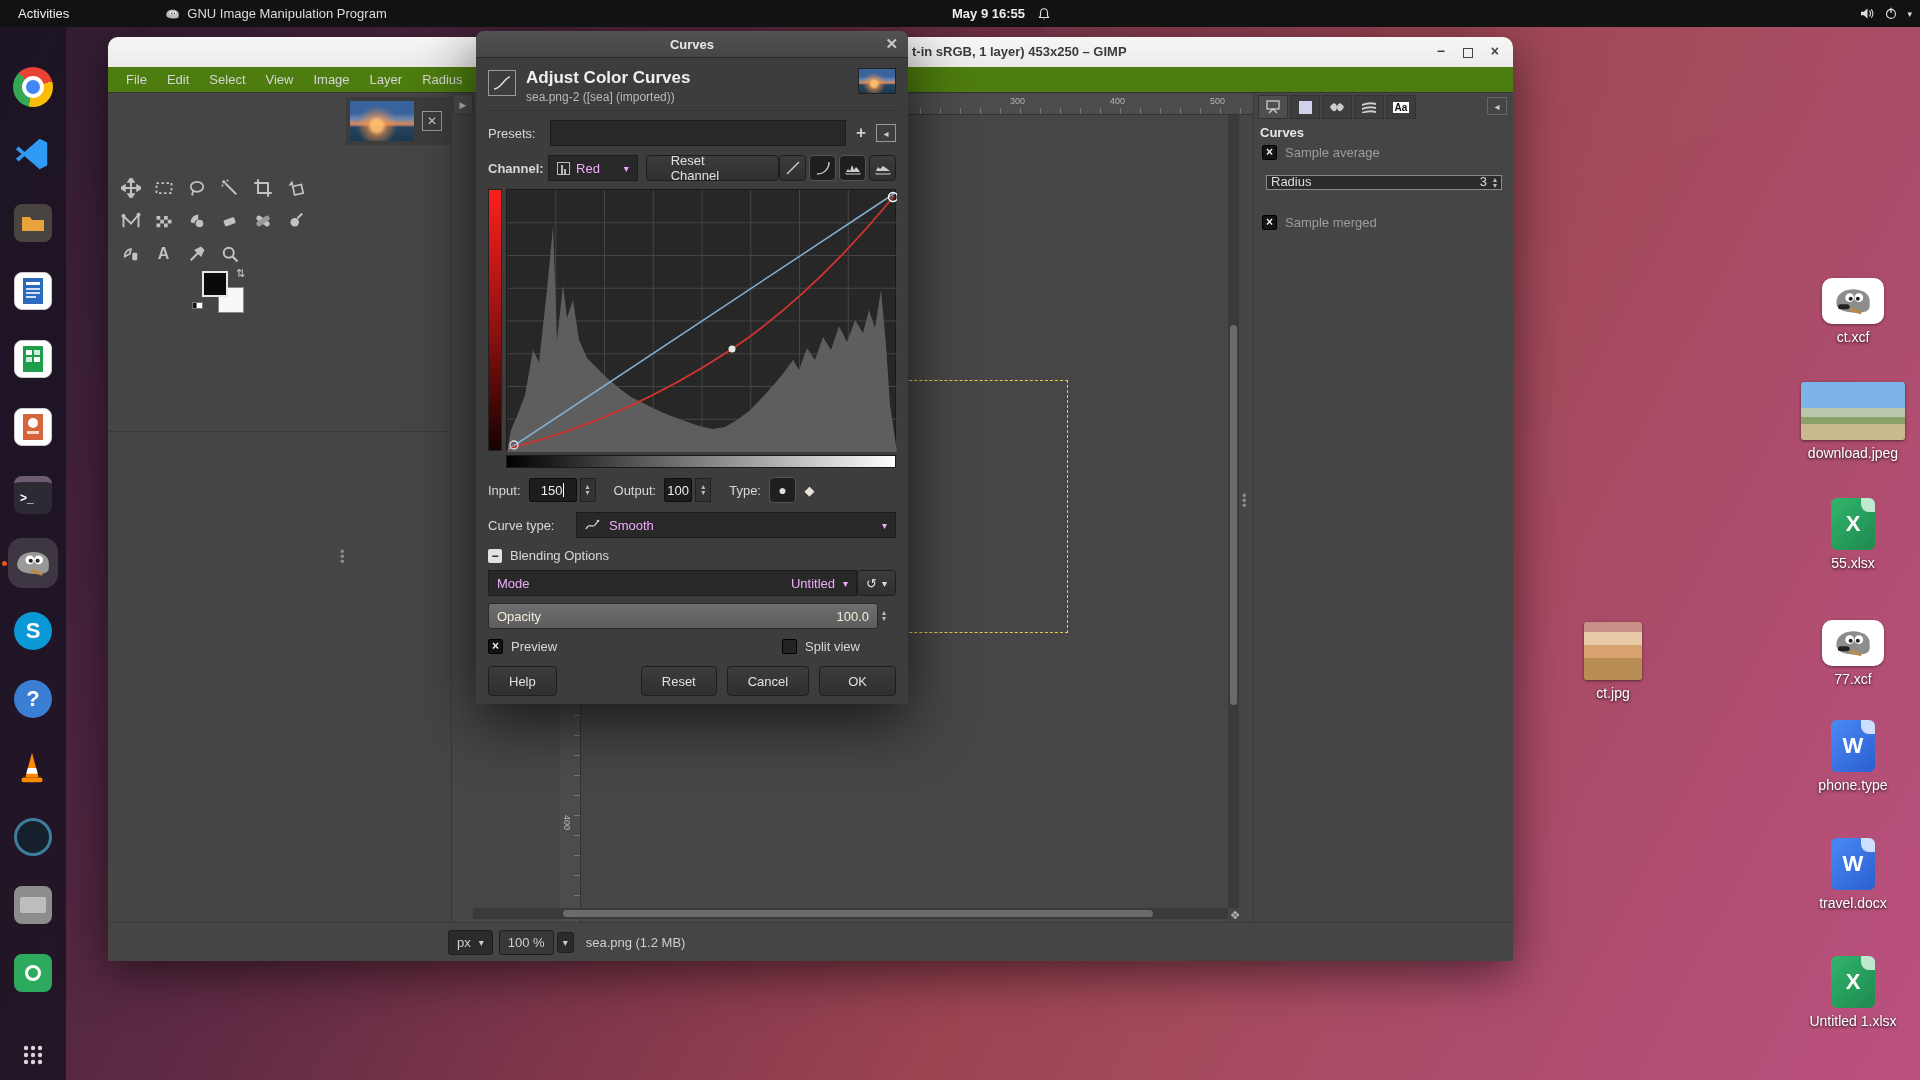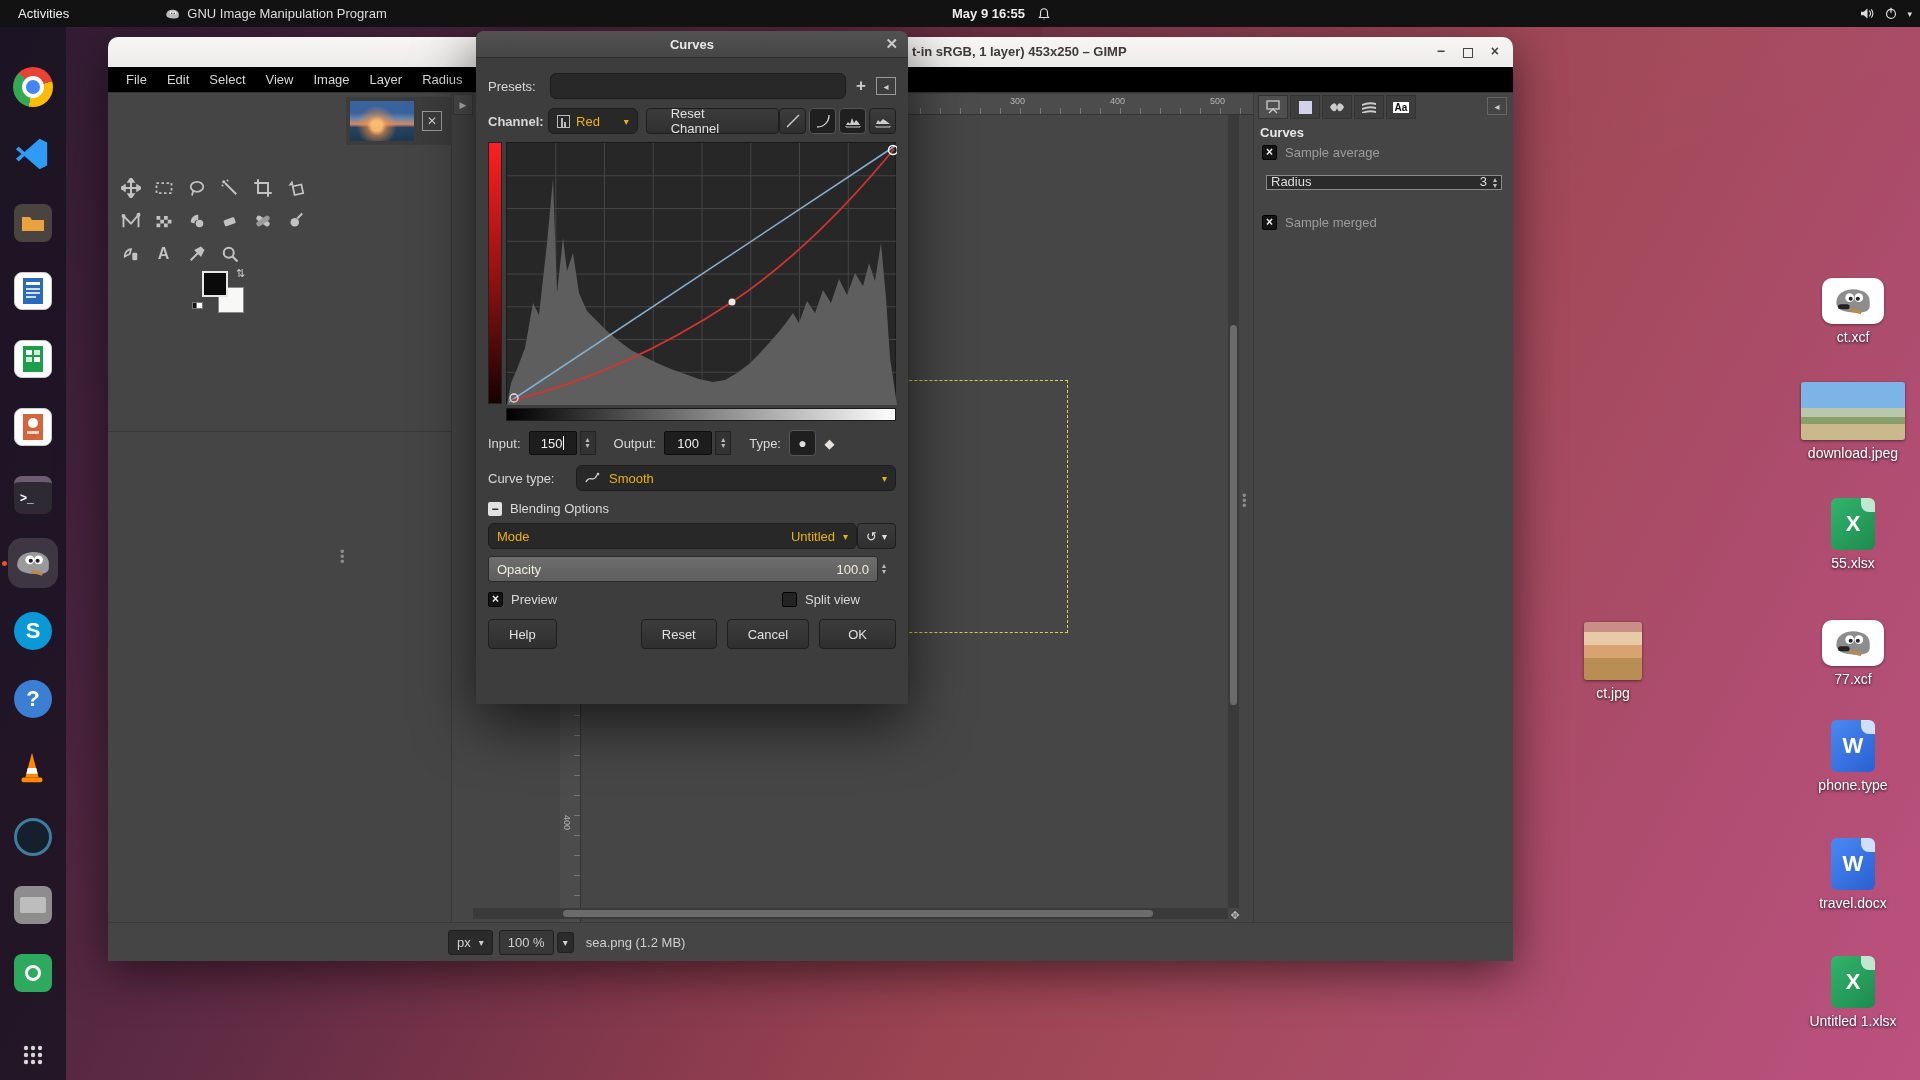--- a/index.html
+++ b/index.html
@@ -57,21 +57,21 @@
     background:linear-gradient(#c98f86 0 18%,#e8c9a8 18% 40%,#d9a371 40% 62%,#b98e55 62% 100%); }
 
   
   .gimp { position:absolute; left:108px; top:37px; width:1405px; height:924px; z-index:10;
     border-radius:10px 10px 0 0; box-shadow:0 12px 48px rgba(0,0,0,0.55); background:#454545; }
   .g-titlebar { position:absolute; left:0; top:0; width:100%; height:30px; background:linear-gradient(#f7f6f5,#edebe9);
     border-radius:10px 10px 0 0; color:#3b3b3b; font-weight:bold; font-size:13px; }
   .g-title { position:absolute; left:804px; top:7px; }
   .g-winbtns { position:absolute; right:14px; top:6px; display:flex; gap:18px; color:#444; font-size:14px; align-items:center; }
   .g-maxbox { display:inline-block; width:10px; height:10px; border:1px solid #444; margin-top:3px; }
-  .g-menubar { position:absolute; left:0; top:30px; width:100%; height:26px; background:#000000;
+  .g-menubar { position:absolute; left:0; top:30px; width:100%; height:26px; background:#4d7c0f;
     display:flex; align-items:center; color:#d6d6d6; font-size:13px; border-bottom:1px solid #363636; }
   .g-menubar span { padding:4px 10px; }
   .g-menubar { padding-left:8px; }
 
   .left-panel { position:absolute; left:0; top:56px; width:344px; height:829px; background:#454545; border-right:1px solid #393939; }
   .lp-thumb { position:absolute; left:238px; top:4px; width:106px; height:48px; background:#3c3c3c; display:flex; align-items:center; gap:8px; padding:4px; }
   .sea-thumb { background:
       radial-gradient(circle at 42% 62%, rgba(255,190,110,0.95) 0 12%, rgba(255,150,70,0.55) 22%, rgba(255,120,60,0) 45%),
       linear-gradient(#39639c 0 30%,#6e86ae 45%,#d88a55 58%,#7e6478 62%,#27445f 66%,#1c3850 100%); }
   .lp-close { width:20px; height:20px; border:1px solid #999; color:#ccc; font-size:12px; display:flex; align-items:center; justify-content:center; }
@@ -131,21 +131,21 @@
   .dlg-titlebar { height:27px; background:linear-gradient(#525252,#464646); border-radius:8px 8px 0 0;
     display:flex; align-items:center; justify-content:center; font-weight:bold; color:#e8e8e8; position:relative; border-bottom:1px solid #2c2c2c; }
   .dlg-close { position:absolute; right:10px; top:4px; color:#c9c9c9; font-size:15px; }
   .dlg-body { padding:6px 12px 0 12px; }
   .hdr { display:flex; gap:10px; padding:4px 0 6px 0; border-bottom:1px solid #343434; position:relative; }
   .hdr-icon { width:28px; height:26px; border:1px solid #9a9a9a; display:flex; align-items:center; justify-content:center; margin-top:2px; }
   .hdr-title { font-size:17px; font-weight:bold; color:#efefef; }
   .hdr-sub { font-size:12px; color:#b9b9b9; margin-top:2px; }
   .hdr-thumb { position:absolute; right:0; top:4px; width:38px; height:26px; border:1px solid #222; }
   .row { display:flex; align-items:center; }
-  .combo { background:#282828; border:1px solid #1d1d1d; border-radius:6px; height:26px; display:flex; align-items:center; padding:0 8px; color:#eab308; }
+  .combo { background:#282828; border:1px solid #1d1d1d; border-radius:0; height:26px; display:flex; align-items:center; padding:0 8px; color:#f0abfc; }
   .btn { background:linear-gradient(#3c3c3c,#2f2f2f); border:1px solid #1e1e1e; border-radius:4px; color:#e0e0e0;
     display:flex; align-items:center; justify-content:center; }
   .tglbtn { width:27px; height:26px; }
   .tglbtn.pressed { background:#1f1f1f; border:1px solid #555; }
   .entry { background:#1d1d1d; border:1px solid #0e0e0e; border-radius:2px; height:24px; color:#eee;
     display:flex; align-items:center; justify-content:center; position:relative; }
   .caret { display:inline-block; width:1px; height:14px; background:#fff; margin-left:1px; }
   .plotwrap { display:flex; margin-top:8px; }
   .redstrip { width:14px; height:262px; background:linear-gradient(#ff1f1f,#8c1010 55%,#160202); border:1px solid #222; margin-right:4px; }
   .plot { width:390px; height:262px; background:#272727; border:1px solid #1a1a1a; position:relative; }
@@ -489,20 +489,32 @@
       <span style="margin-left:12px;">sea.png (1.2 MB)</span>
     </div>
   </div>
 
   <div class="dlg">
     <div class="dlg-titlebar">
       <span>Curves</span>
       <span class="dlg-close">✕</span>
     </div>
     <div class="dlg-body">
+      <div class="hdr">
+        <div class="hdr-icon">
+            <svg width="18" height="14" viewBox="0 0 18 14">
+              <path d="M1 13 C8 13 12 1 17 1" fill="none" stroke="#ddd" stroke-width="1.5"></path>
+            </svg>
+          </div>
+        <div>
+          <div class="hdr-title">Adjust Color Curves</div>
+          <div class="hdr-sub">sea.png-2 ([sea] (imported))</div>
+        </div>
+        <div class="hdr-thumb sea-thumb"></div>
+      </div>
 
       <div class="row" style="margin-top:9px;">
         <span style="width:62px;">Presets:</span>
         <div class="combo" style="flex:1;">
             <span></span>
           </div>
         <span style="margin-left:10px;color:#ccc;font-size:17px;font-weight:bold;">+</span>
         <span style="margin-left:10px;width:20px;height:18px;border:1px solid #999;color:#ccc;display:flex;align-items:center;justify-content:center;font-size:10px;">◂</span>
       </div>
 
@@ -577,21 +589,21 @@
       <div class="gradstrip"></div>
 
       <div class="row" style="margin-top:9px;">
         <span>Input:</span>
         <div class="entry" style="width:48px;margin-left:8px;">
             <span>150</span>
             <span class="caret"></span>
           </div>
         <span class="spincol" style="margin-left:3px;width:16px;height:24px;background:#333;border:1px solid #222;text-align:center;">▴<br>▾</span>
         <span style="margin-left:18px;">Output:</span>
-        <div class="entry" style="width:48px;margin-left:8px;">
+        <div class="entry" style="width:28px;margin-left:8px;">
             <span>100</span>
           </div>
         <span class="spincol" style="margin-left:3px;width:16px;height:24px;background:#333;border:1px solid #222;text-align:center;">▴<br>▾</span>
         <span style="margin-left:18px;">Type:</span>
         <div class="btn tglbtn pressed" style="margin-left:8px;">
             <span style="font-size:14px;color:#ddd;">●</span>
           </div>
         <div style="width:27px;height:26px;display:flex;align-items:center;justify-content:center;">
             <span style="font-size:13px;color:#e8e3d8;">◆</span>
           </div>

